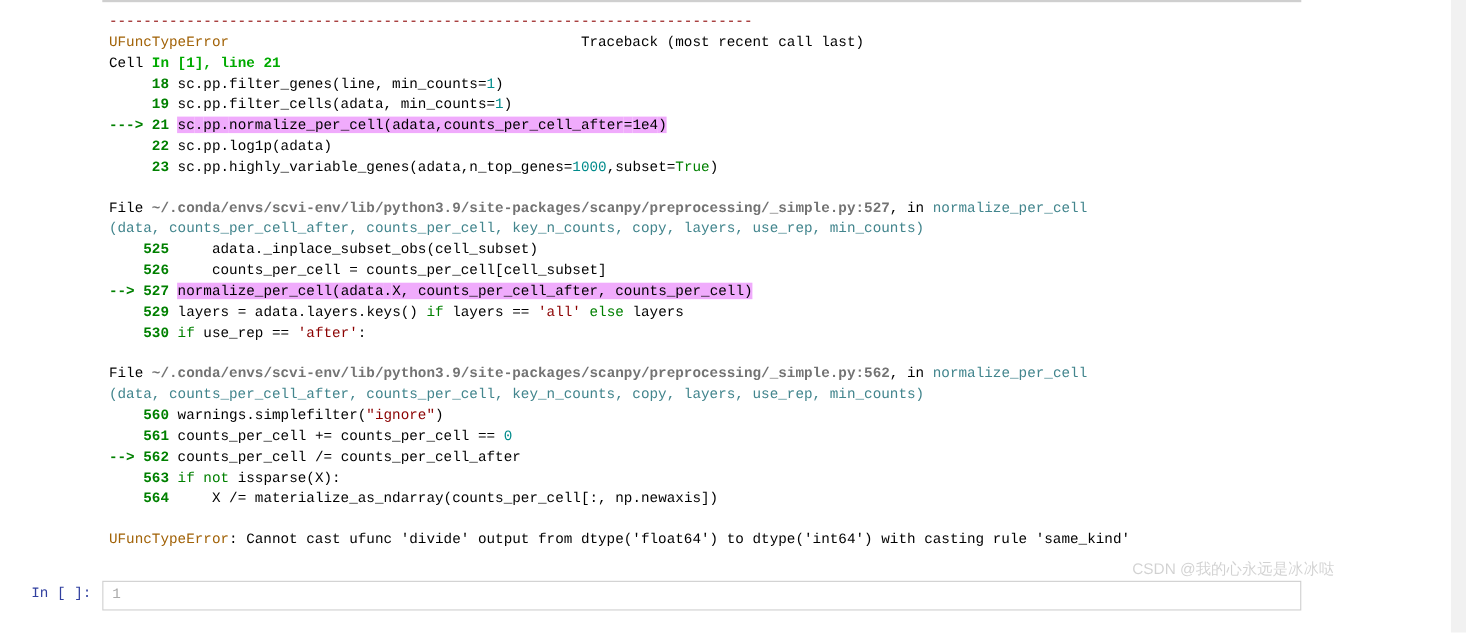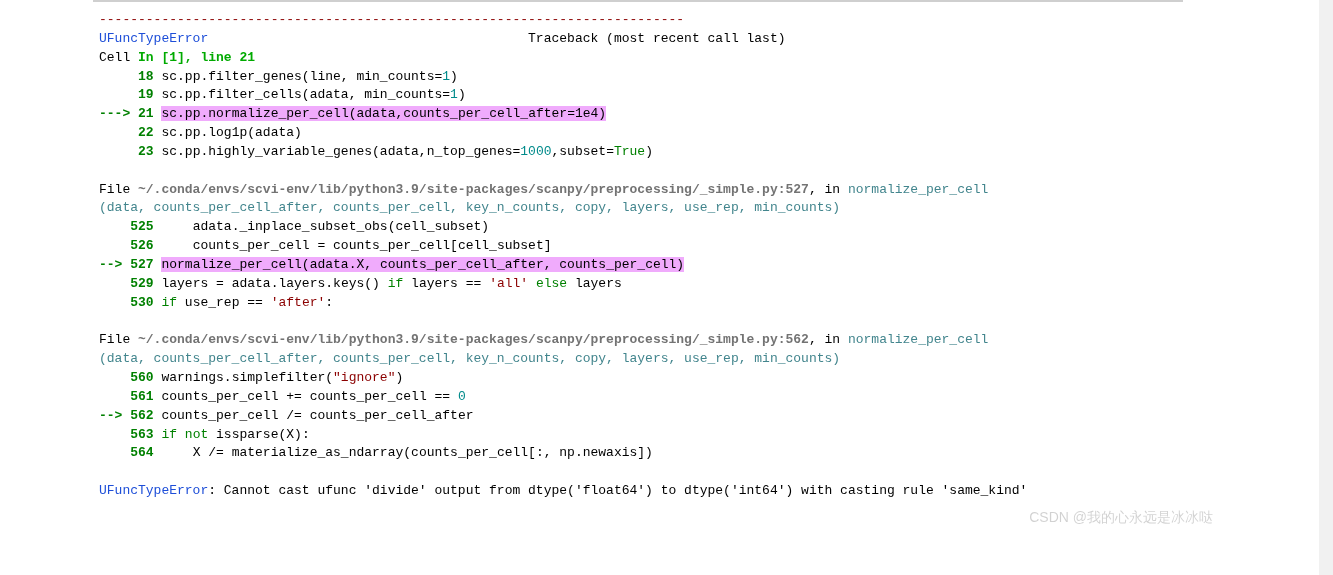--- a/index.html
+++ b/index.html
@@ -28,21 +28,21 @@
       overflow: visible;
     }
     .input-area-border {
       border: 1px solid #cfcfcf;
       margin-bottom: 4px;
       margin-left: 93px;
       margin-right: 150px;
       height: 2px;
     }
     .dashes { color: #8b0000; }
-    .err { color: #1d4ed8; font-weight: normal; }
+    .err { color: #a16207; font-weight: normal; }
     .py-green { color: #00aa00; font-weight: bold; }
     .linenum { color: #008000; font-weight: bold; }
     .path { color: #737373; font-weight: bold; }
     .func { color: #42858d; }
     .arrow { color: #008000; font-weight: bold; }
     .kw { color: #008000; font-weight: normal; }
     .str { color: #8b0000; }
     .hl { background: #f0abfc; }
     .num { color: #008b8b; }
     .next-cell {
@@ -101,16 +101,20 @@
 <span class="func">(data, counts_per_cell_after, counts_per_cell, key_n_counts, copy, layers, use_rep, min_counts)</span>
     <span class="linenum">560</span><span> warnings.simplefilter(</span><span class="str">"ignore"</span><span>)</span>
     <span class="linenum">561</span><span> counts_per_cell </span><span>+=</span><span> counts_per_cell </span><span>==</span><span class="num"> 0</span>
 <span class="arrow">--&gt; </span><span class="linenum">562</span><span> counts_per_cell </span><span>/=</span><span> counts_per_cell_after</span>
     <span class="linenum">563</span> <span class="kw">if</span><span class="kw"> not</span><span> issparse(X):</span>
     <span class="linenum">564</span><span>     X </span><span>/=</span><span> materialize_as_ndarray(counts_per_cell[:, np.newaxis])</span>
 
 <span class="err">UFuncTypeError</span><span>: Cannot cast ufunc 'divide' output from dtype('float64') to dtype('int64') with casting rule 'same_kind'</span>
 </div>
   </div>
+  <div class="next-cell">
+    <div class="prompt-area" style="padding-top:3px">In [ ]:</div>
+    <div class="next-input">1</div>
+  </div>
 </div>
 
 <div class="watermark">CSDN @我的心永远是冰冰哒</div>
 <div class="scrollbar-right"></div>
 
 </body></html>

